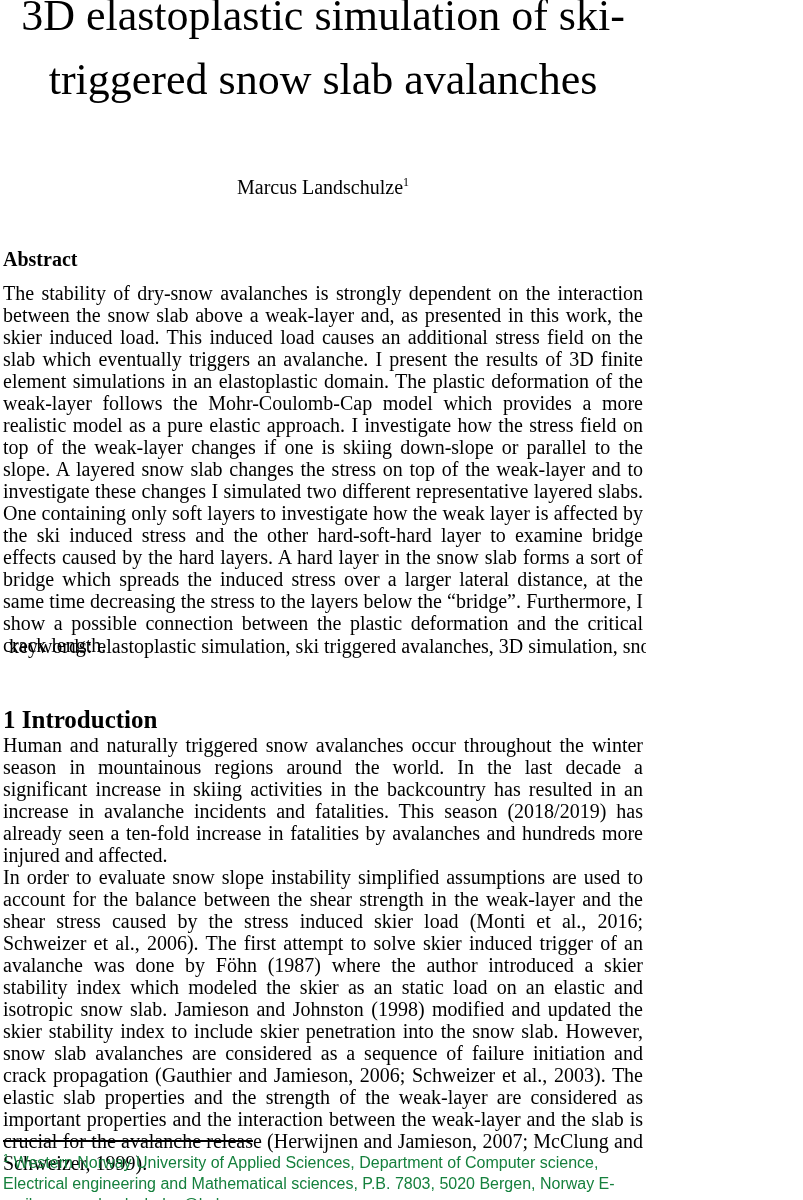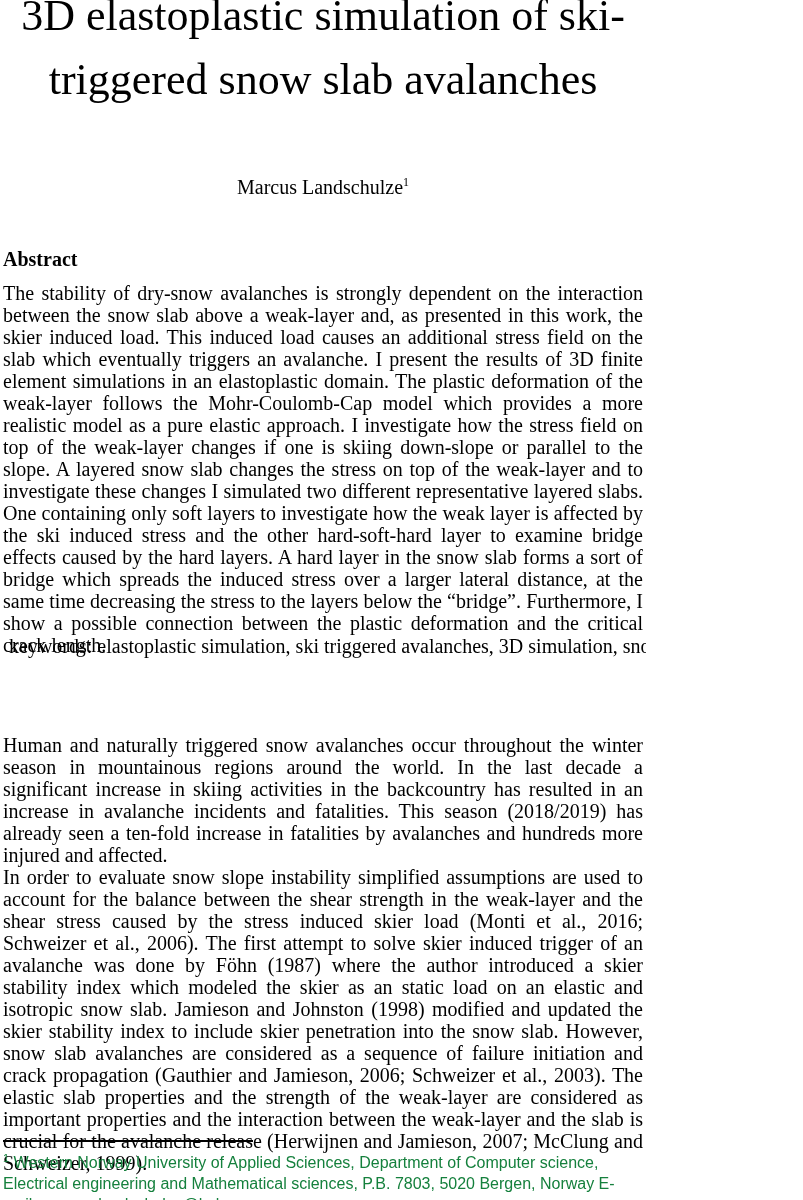--- a/index.html
+++ b/index.html
@@ -113,20 +113,21 @@
   <div class="block author">
     <span>Marcus Landschulze</span><sup>1</sup>
   </div>
 
   <div class="block abstract-heading">Abstract</div>
 
   <p class="block body-text abstract-body">The stability of dry-snow avalanches is strongly dependent on the interaction between the snow slab above a weak-layer and, as presented in this work, the skier induced load. This induced load causes an additional stress field on the slab which eventually triggers an avalanche. I present the results of 3D finite element simulations in an elastoplastic domain. The plastic deformation of the weak-layer follows the Mohr-Coulomb-Cap model which provides a more realistic model as a pure elastic approach. I investigate how the stress field on top of the weak-layer changes if one is skiing down-slope or parallel to the slope. A layered snow slab changes the stress on top of the weak-layer and to investigate these changes I simulated two different representative layered slabs. One containing only soft layers to investigate how the weak layer is affected by the ski induced stress and the other hard-soft-hard layer to examine bridge effects caused by the hard layers. A hard layer in the snow slab forms a sort of bridge which spreads the induced stress over a larger lateral distance, at the same time decreasing the stress to the layers below the “bridge”. Furthermore, I show a possible connection between the plastic deformation and the critical crack length.</p>
 
   <div class="block keywords">keywords: elastoplastic simulation, ski triggered avalanches, 3D simulation, snow stability simulation</div>
 
+  <h2 class="block section-heading">1 Introduction</h2>
 
   <div class="block intro-body">
     <p class="body-text">Human and naturally triggered snow avalanches occur throughout the winter season in mountainous regions around the world. In the last decade a significant increase in skiing activities in the backcountry has resulted in an increase in avalanche incidents and fatalities. This season (2018/2019) has already seen a ten-fold increase in fatalities by avalanches and hundreds more injured and affected.</p>
     <p class="body-text">In order to evaluate snow slope instability simplified assumptions are used to account for the balance between the shear strength in the weak-layer and the shear stress caused by the stress induced skier load (Monti et al., 2016; Schweizer et al., 2006). The first attempt to solve skier induced trigger of an avalanche was done by Föhn (1987) where the author introduced a skier stability index which modeled the skier as an static load on an elastic and isotropic snow slab. Jamieson and Johnston (1998) modified and updated the skier stability index to include skier penetration into the snow slab. However, snow slab avalanches are considered as a sequence of failure initiation and crack propagation (Gauthier and Jamieson, 2006; Schweizer et al., 2003). The elastic slab properties and the strength of the weak-layer are considered as important properties and the interaction between the weak-layer and the slab is crucial for the avalanche release (Herwijnen and Jamieson, 2007; McClung and Schweizer, 1999).</p>
   </div>
 
   <div class="block footnote-block">
     <div class="footnote-rule"></div>
     <div class="footnote-text">
       <sup>1</sup> <span>Western Norway University of Applied Sciences, Department of Computer science, Electrical engineering and Mathematical sciences, P.B. 7803, 5020 Bergen, Norway E-mail: marcus.landschulze@hvl.no</span>

